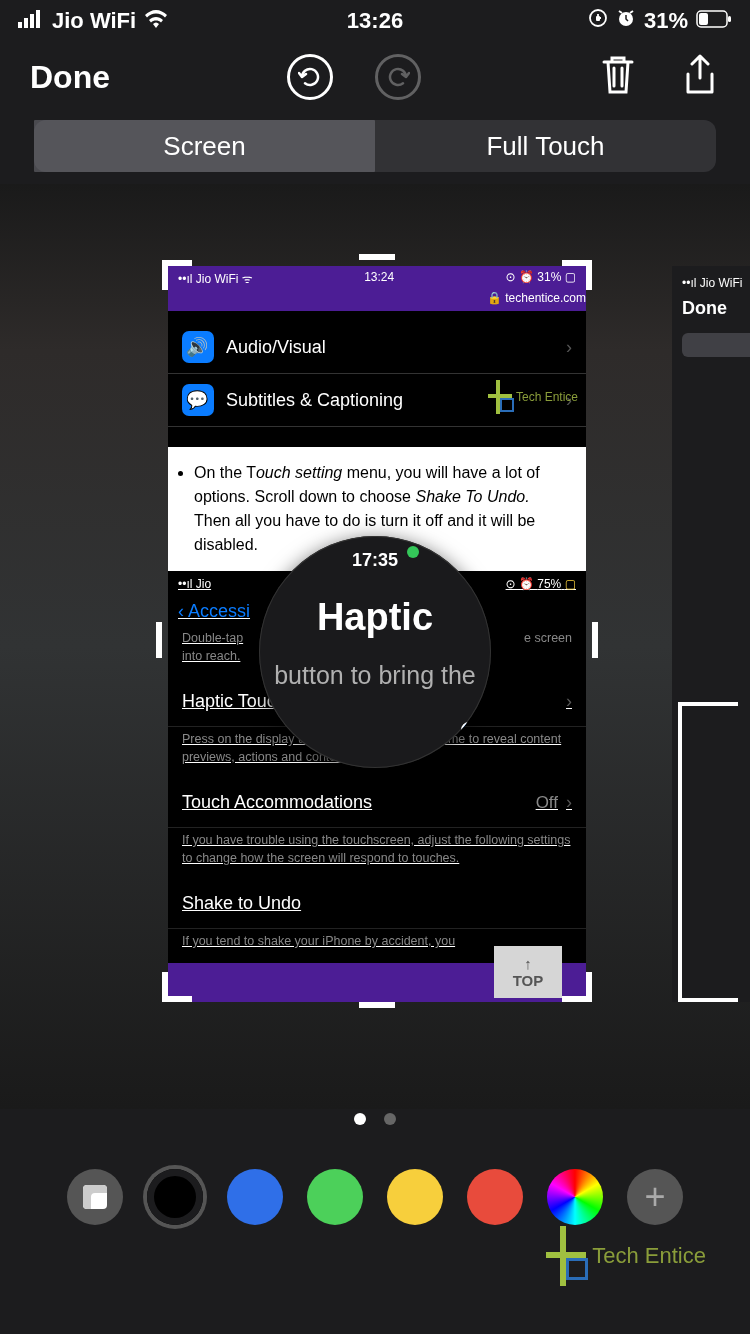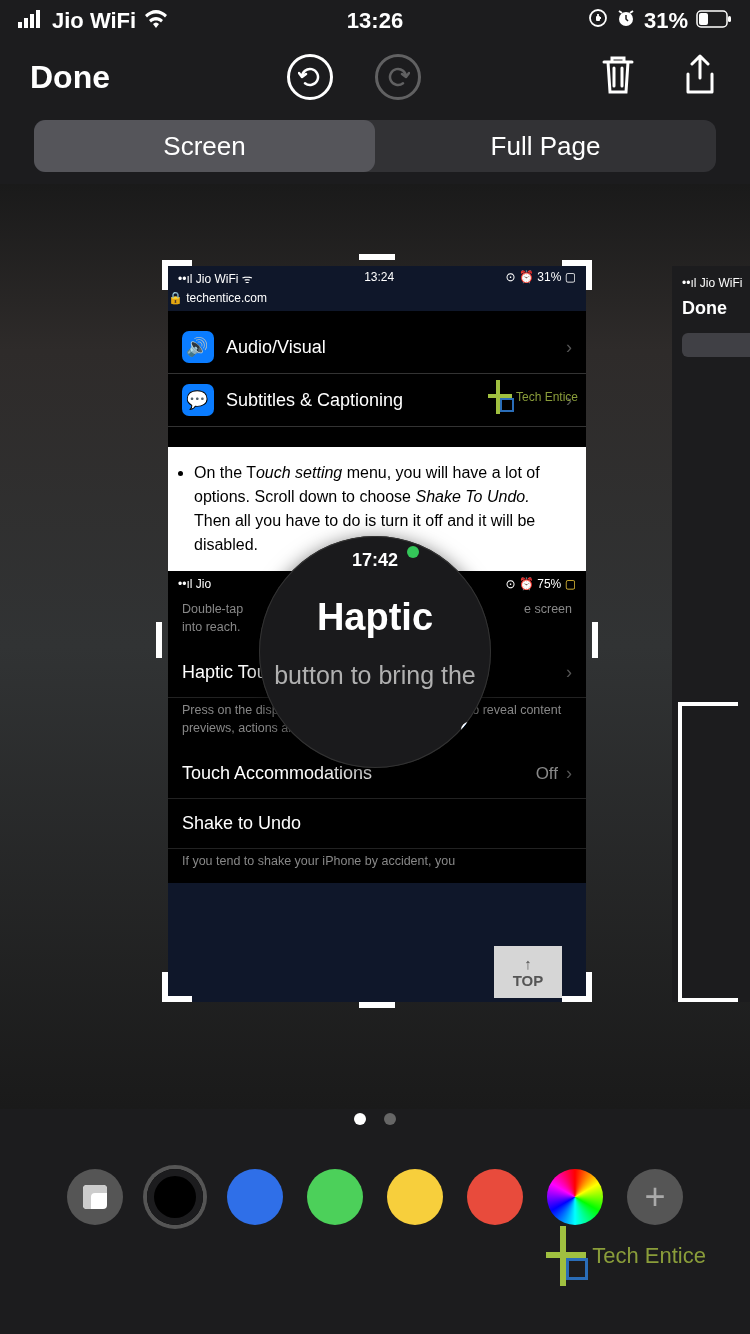--- a/index.html
+++ b/index.html
@@ -14,55 +14,55 @@
     .toolbar { display: flex; align-items: center; justify-content: space-between; padding: 16px 30px 20px; }
     .done-btn { font-size: 32px; font-weight: 600; color: #fff; }
     .toolbar-icons { display: flex; gap: 42px; align-items: center; }
     .undo-btn, .redo-btn { width: 46px; height: 46px; border-radius: 50%; border: 3px solid #fff; display: flex; align-items: center; justify-content: center; }
     .redo-btn { opacity: 0.3; }
     .trash, .share { width: 40px; height: 42px; }
     
     
     .seg-wrap { padding: 0 34px 12px; }
     .segmented { display: flex; background: rgba(120,120,128,0.24); border-radius: 12px; height: 52px; }
-    .seg-item { flex: 1; display: flex; align-items: center; justify-content: center; font-size: 26px; font-weight: 500; color: #fff; border-radius: 11px; }
+    .seg-item { flex: 1; display: flex; align-items: center; justify-content: center; font-size: 26px; font-weight: 500; color: #fff; border-radius: 1px; }
     .seg-item.active { background: rgba(120,120,128,0.5); }
     
     
     .canvas { position: relative; height: 925px; background: linear-gradient(180deg, #1a1a1a 0%, #2e2b2a 18%, #313334 50%, #1a1a1a 100%); }
     
     
     .preview { position: absolute; left: 168px; top: 82px; width: 418px; height: 736px; background: #fff; }
     .crop { position: absolute; background: #fff; }
     .crop-tl { left:162px; top:76px; width:30px; height:6px; } .crop-tl2{ left:162px; top:76px; width:6px; height:30px; }
     .crop-tr { left:562px; top:76px; width:30px; height:6px; } .crop-tr2{ left:586px; top:76px; width:6px; height:30px; }
     .crop-bl { left:162px; top:812px; width:30px; height:6px; } .crop-bl2{ left:162px; top:788px; width:6px; height:30px; }
     .crop-br { left:562px; top:812px; width:30px; height:6px; } .crop-br2{ left:586px; top:788px; width:6px; height:30px; }
     .crop-ml { left:156px; top:438px; width:6px; height:36px; }
     .crop-mr { left:592px; top:438px; width:6px; height:36px; }
     .crop-mt { left:359px; top:70px; width:36px; height:6px; }
     .crop-mb { left:359px; top:818px; width:36px; height:6px; }
     
     
-    .inner { position: relative; width: 100%; height: 100%; background: #0f172a; overflow: hidden; font-size: 15px; }
+    .inner { position: relative; width: 100%; height: 100%; background: #4c1d95; overflow: hidden; font-size: 15px; }
     .inner-status { display: flex; justify-content: space-between; padding: 4px 10px; font-size: 12px; color: #fff; }
-    .inner-url { text-align: left; font-size: 12px; color: #fff; padding-bottom: 6px; }
+    .inner-url { text-align: right; font-size: 12px; color: #fff; padding-bottom: 6px; }
     .inner-row { display: flex; align-items: center; padding: 10px 14px; background: #000; border-bottom: 0.5px solid #333; }
     .inner-icon-box { width: 32px; height: 32px; border-radius: 7px; background: #0a7cff; display: flex; align-items: center; justify-content: center; margin-right: 12px; font-size: 18px; }
     .inner-label { flex: 1; font-size: 18px; color: #fff; }
     .chev { color: #555; font-size: 18px; }
     .inner-white { background: #fff; color: #000; padding: 14px 18px 14px 22px; font-size: 16px; line-height: 1.5; }
     .inner-white li { list-style: disc; margin-left: 4px; }
     .watermark { position: absolute; right: 8px; top: 114px; display: flex; align-items: center; gap: 4px; color: #8a9d3a; font-size: 12px; }
     .wm-logo { width: 28px; height: 34px; position: relative; }
     .wm-v { position:absolute; left:12px; top:0; width:4px; height:34px; background:#a0c040; }
     .wm-h { position:absolute; left:4px; top:14px; width:24px; height:4px; background:#a0c040; }
     .wm-sq { position:absolute; left:16px; top:18px; width:14px; height:14px; border:2px solid #2a6db8; }
     
-    .inner-dark-section { background: #000; }
+    .inner-dark-section { background: #000; text-decoration: underline; }
     .inner-dark-status { display: flex; justify-content: space-between; padding: 6px 10px; font-size: 12px; }
     .inner-back { color: #0a7cff; font-size: 18px; padding: 4px 10px; }
     .inner-sub { color: #888; font-size: 12.5px; padding: 4px 14px 12px; line-height: 1.4; }
     .inner-touch-row { display: flex; align-items: center; padding: 14px 14px; border-bottom: 0.5px solid #222; }
     .off-label { color: #888; font-size: 17px; margin-right: 8px; }
     
     
     .magnifier { position: absolute; left: 50%; top: 352px; transform: translateX(-50%); width: 232px; height: 232px; border-radius: 50%; background: #1a1a1c; box-shadow: 0 4px 20px rgba(0,0,0,0.6), inset 0 0 0 1px #333; display: flex; flex-direction: column; align-items: center; justify-content: center; color: #fff; overflow: hidden; }
     .mag-time { font-size: 18px; font-weight: 600; position:absolute; top:14px; }
     .mag-green { position: absolute; top: 10px; left: 148px; width: 12px; height: 12px; border-radius: 50%; background: #34c759; }
@@ -170,21 +170,21 @@
       <svg class="share" viewBox="0 0 40 42">
           <path d="M20 2v22M12 10l8-8 8 8M8 20v18h24V20" fill="none" stroke="#fff" stroke-width="3" stroke-linecap="round" stroke-linejoin="round"></path>
         </svg>
     </span>
   </div>
 </div>
 
 <div class="seg-wrap">
   <div class="segmented">
     <div class="seg-item active">Screen</div>
-    <div class="seg-item">Full Page</div>
+    <div class="seg-item">Full Touch</div>
   </div>
 </div>
 
 <div class="canvas">
   <div class="preview">
     <div class="inner">
       <div class="inner-status">
         <span><span>••ıl</span> <span>Jio WiFi</span> <span>ᯤ</span></span>
         <span>13:24</span>
         <span><span>⊙</span> <span>⏰</span> <span>31%</span> <span>▢</span></span>
@@ -212,31 +212,33 @@
       <div style="height:20px;background:#000;"></div>
       <div class="inner-white">
         <li><span>On the T</span><i>ouch setting</i><span> menu, you will have a lot of options. Scroll down to choose </span><i>Shake To Undo.</i><span> Then all you have to do is turn it off and it will be disabled.</span></li>
       </div>
       <div class="inner-dark-section">
         <div class="inner-dark-status">
           <span>••ıl <span>Jio</span></span>
           <span></span>
           <span>⊙ ⏰ <span>75%</span> <span style="color:#f7cf3c">▢</span></span>
         </div>
+        <div class="inner-back">‹ <span>Accessi</span></div>
         <div class="inner-sub"><span>Double-tap</span><span style="float:right">e screen</span><br><span>into reach.</span></div>
         <div class="inner-touch-row">
           <div class="inner-label">Haptic Touch</div>
           <div class="chev">›</div>
         </div>
         <div class="inner-sub">Press on the display using a different length of time to reveal content previews, actions and contextual menus.</div>
         <div class="inner-touch-row">
           <div class="inner-label">Touch Accommodations</div>
           <div class="off-label">Off</div>
           <div class="chev">›</div>
         </div>
+        <div class="inner-sub">If you have trouble using the touchscreen, adjust the following settings to change how the screen will respond to touches.</div>
         <div class="inner-touch-row">
           <div class="inner-label">Shake to Undo</div>
         </div>
         <div class="inner-sub">If you tend to shake your iPhone by accident, you</div>
       </div>
       <div class="top-btn">
         <span>↑</span>
         <span>TOP</span>
       </div>
     </div>
@@ -250,21 +252,21 @@
     <div class="crop crop-bl2"></div>
   <div class="crop crop-br"></div>
     <div class="crop crop-br2"></div>
   <div class="crop crop-ml"></div>
   <div class="crop crop-mr"></div>
   <div class="crop crop-mt"></div>
   <div class="crop crop-mb"></div>
 
   <div class="magnifier">
     <div class="mag-green"></div>
-    <div class="mag-time">17:42</div>
+    <div class="mag-time">17:35</div>
     <div class="mag-title">Haptic</div>
     <div class="mag-sub">button to bring the</div>
     <div class="mag-dot"></div>
   </div>
 
   <div class="next-preview">
     <div class="next-status">••ıl <span>Jio WiFi</span></div>
     <div class="next-done">Done</div>
     <div class="next-seg"></div>
     <div class="next-frame"></div>

